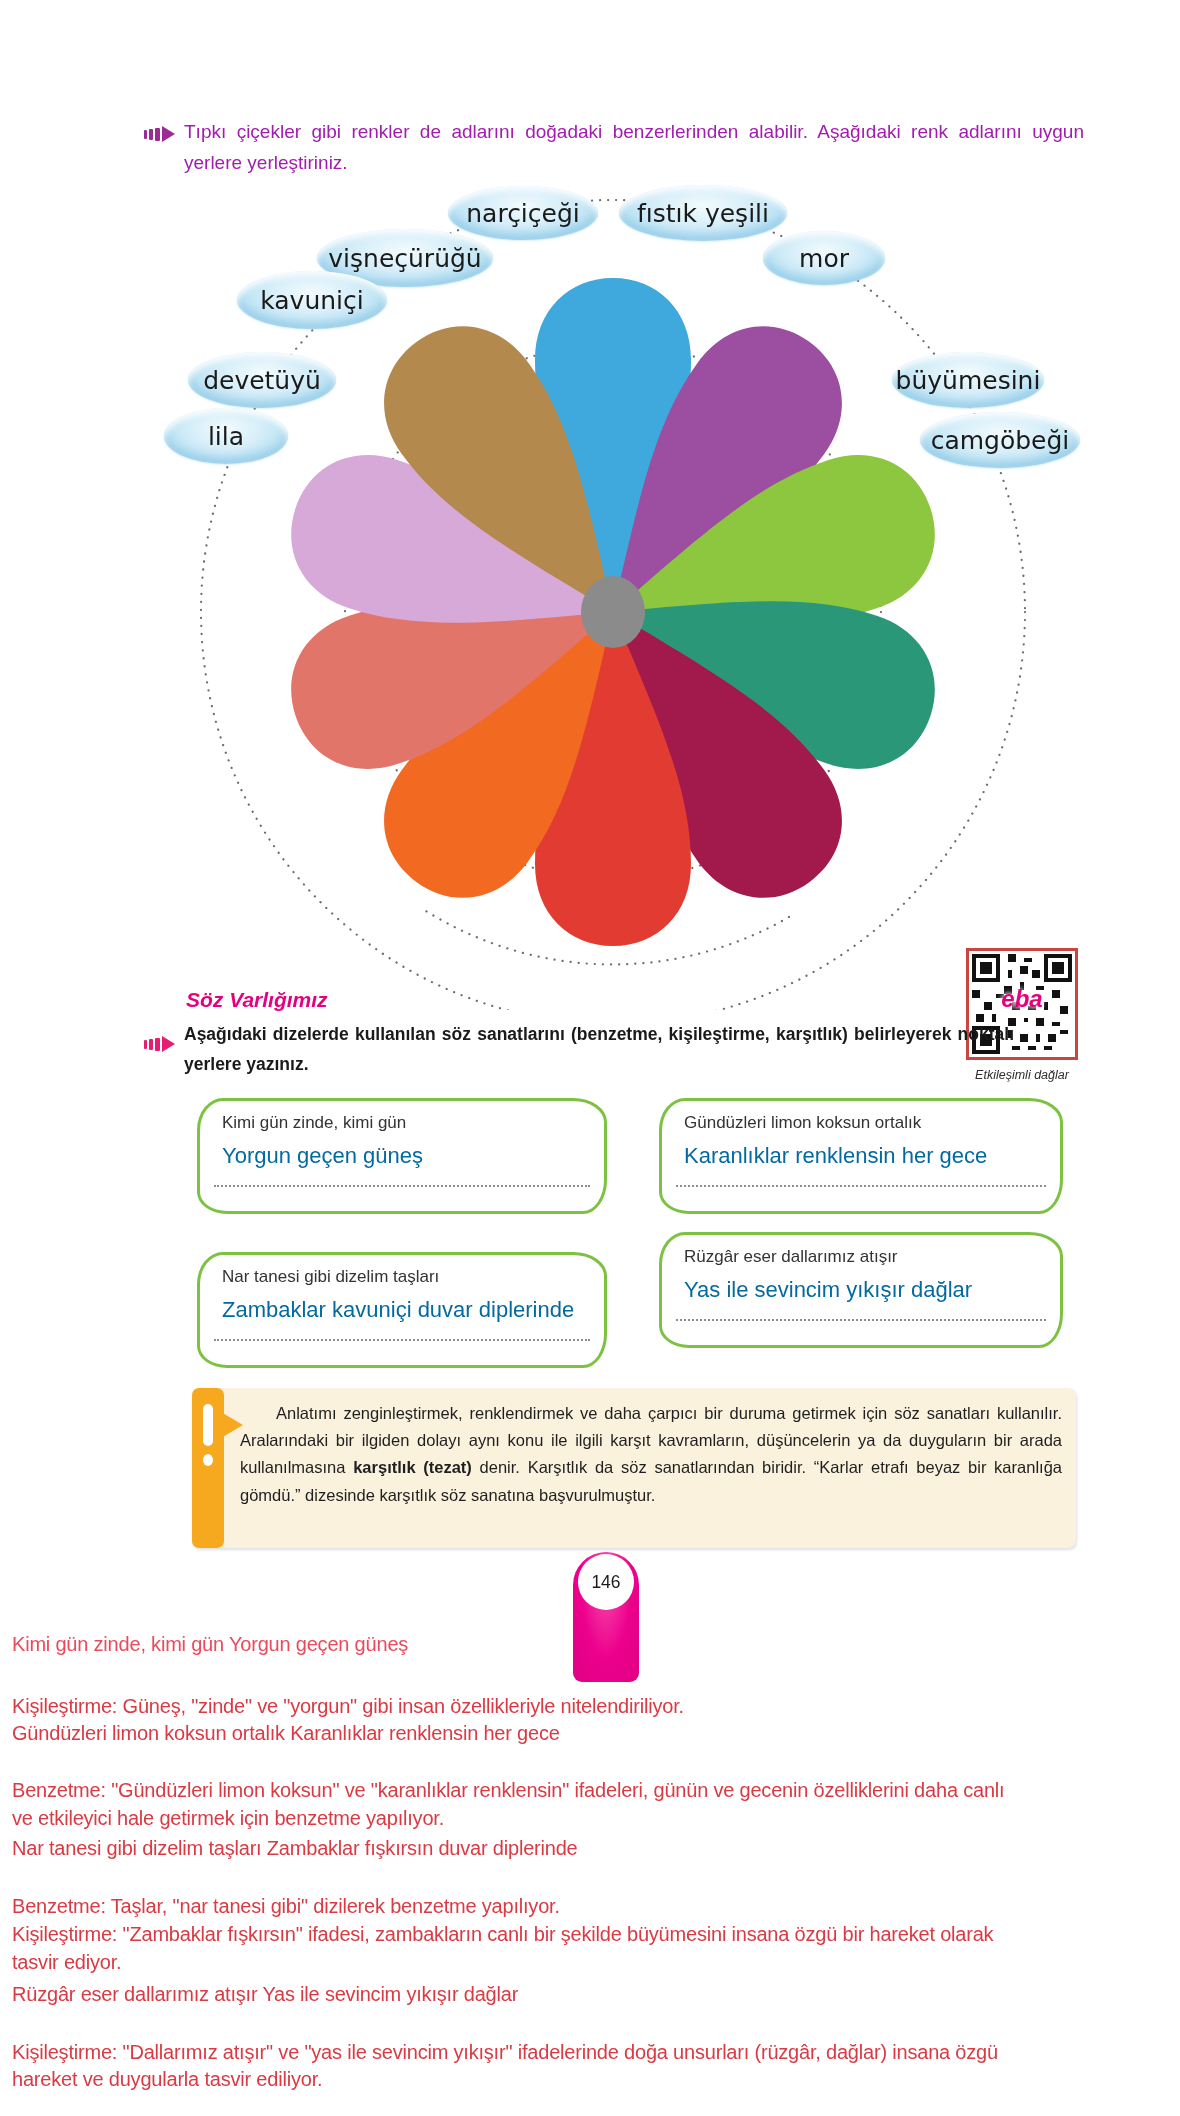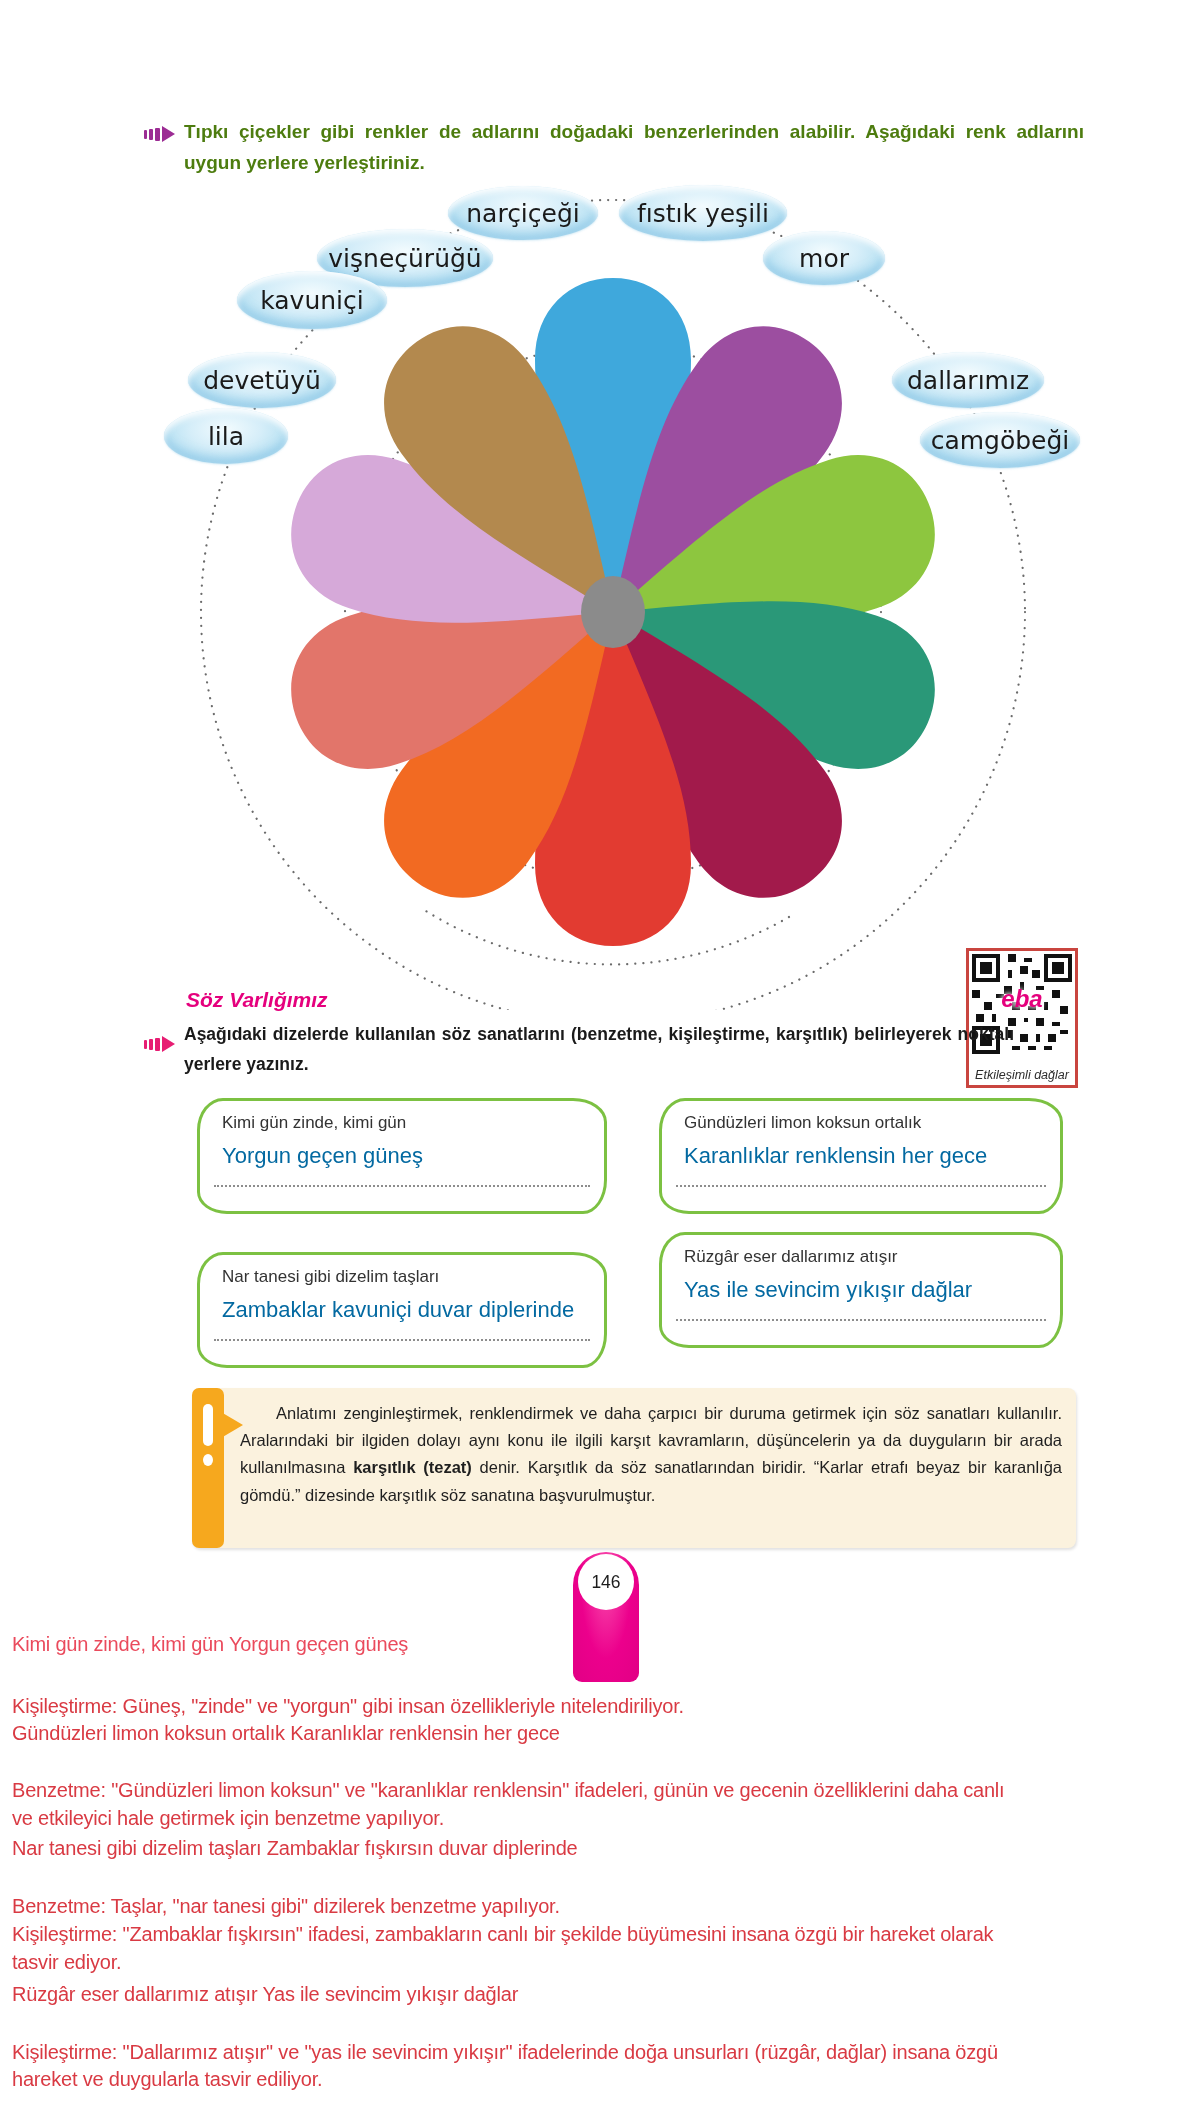--- a/index.html
+++ b/index.html
@@ -8,21 +8,21 @@
   .abs{position:absolute;}
 
   
   .arrow{display:flex;align-items:center;height:16px;}
   .arrow .b{display:inline-block;border-radius:1px;margin-right:2px;}
   .arrow .b1{width:3px;height:9px;}
   .arrow .b2{width:4px;height:11px;}
   .arrow .b3{width:5px;height:13px;}
   .arrow .tri{width:0;height:0;border-top:8px solid transparent;border-bottom:8px solid transparent;}
 
-  .inst{font-weight:bold;color:#4d7c0f;font-size:19px;line-height:31px;text-align:justify;}
+  .inst{font-weight:normal;color:#a21caf;font-size:19px;line-height:31px;text-align:justify;}
   .inst2{font-weight:bold;color:#1a1a1a;font-size:17.5px;line-height:30px;text-align:justify;}
 
   
   .bubble{position:absolute;border-radius:50%;display:flex;align-items:center;justify-content:center;
     background:radial-gradient(ellipse at 50% 38%, #f2fbfe 0%, #d6eef9 40%, #abdcf0 85%, #9fd2ea 100%);
     box-shadow:inset 0 4px 6px rgba(255,255,255,.95), inset 0 -6px 10px rgba(125,190,225,.55), 0 1px 2px rgba(140,200,230,.35);
     font-family:"DejaVu Sans",sans-serif;font-size:25px;color:#1a1a1a;}
 
   
   .pbox{position:absolute;width:410px;height:116px;background:#fff;border:3px solid #7cc142;
@@ -48,21 +48,21 @@
   #pagecircle{left:578px;top:1554px;width:56px;height:56px;border-radius:50%;background:#fff;
           display:flex;align-items:center;justify-content:center;font-size:17.5px;color:#1c1c1c;}
 
   
   .ans{position:absolute;left:12px;font-size:20px;line-height:24px;white-space:nowrap;
        font-family:"Liberation Sans",sans-serif;letter-spacing:-0.2px;}
   .ans.poem{color:#ea4a5c;}
   .ans.expl{color:#d93a43;}
 
   
-  #qrwrap{left:966px;top:948px;width:112px;height:140px;border:3px solid #c9453f;background:#fff;
+  #qrwrap{left:966px;top:948px;width:112px;height:112px;border:3px solid #c9453f;background:#fff;
           box-sizing:border-box;padding:3px;}
   #qrbrand{position:absolute;left:0;top:34px;width:100%;text-align:center;font-style:italic;
            font-size:24px;color:#e5007d;font-weight:bold;text-shadow:0 0 4px #fff,0 0 6px #fff;}
   #qrcaption{left:958px;top:1068px;width:128px;text-align:center;font-style:italic;font-size:12.5px;
              line-height:15px;color:#2e2e2e;}
   #soz-title{left:186px;top:988px;font-size:21px;font-weight:bold;font-style:italic;color:#e5007d;}
 </style>
 </head>
 <body>
 
@@ -111,21 +111,21 @@
   <div class="bubble" style="left:763px;top:231px;width:122px;height:54px;">
       <span>mor</span>
     </div>
   <div class="bubble" style="left:237px;top:271px;width:150px;height:58px;">
       <span>kavuniçi</span>
     </div>
   <div class="bubble" style="left:188px;top:352px;width:148px;height:56px;">
       <span>devetüyü</span>
     </div>
   <div class="bubble" style="left:892px;top:352px;width:152px;height:56px;">
-      <span>dallarımız</span>
+      <span>büyümesini</span>
     </div>
   <div class="bubble" style="left:164px;top:408px;width:124px;height:56px;">
       <span>lila</span>
     </div>
   <div class="bubble" style="left:920px;top:412px;width:160px;height:56px;">
       <span>camgöbeği</span>
     </div>
 
   <div class="abs" id="soz-title">Söz Varlığımız</div>
 

